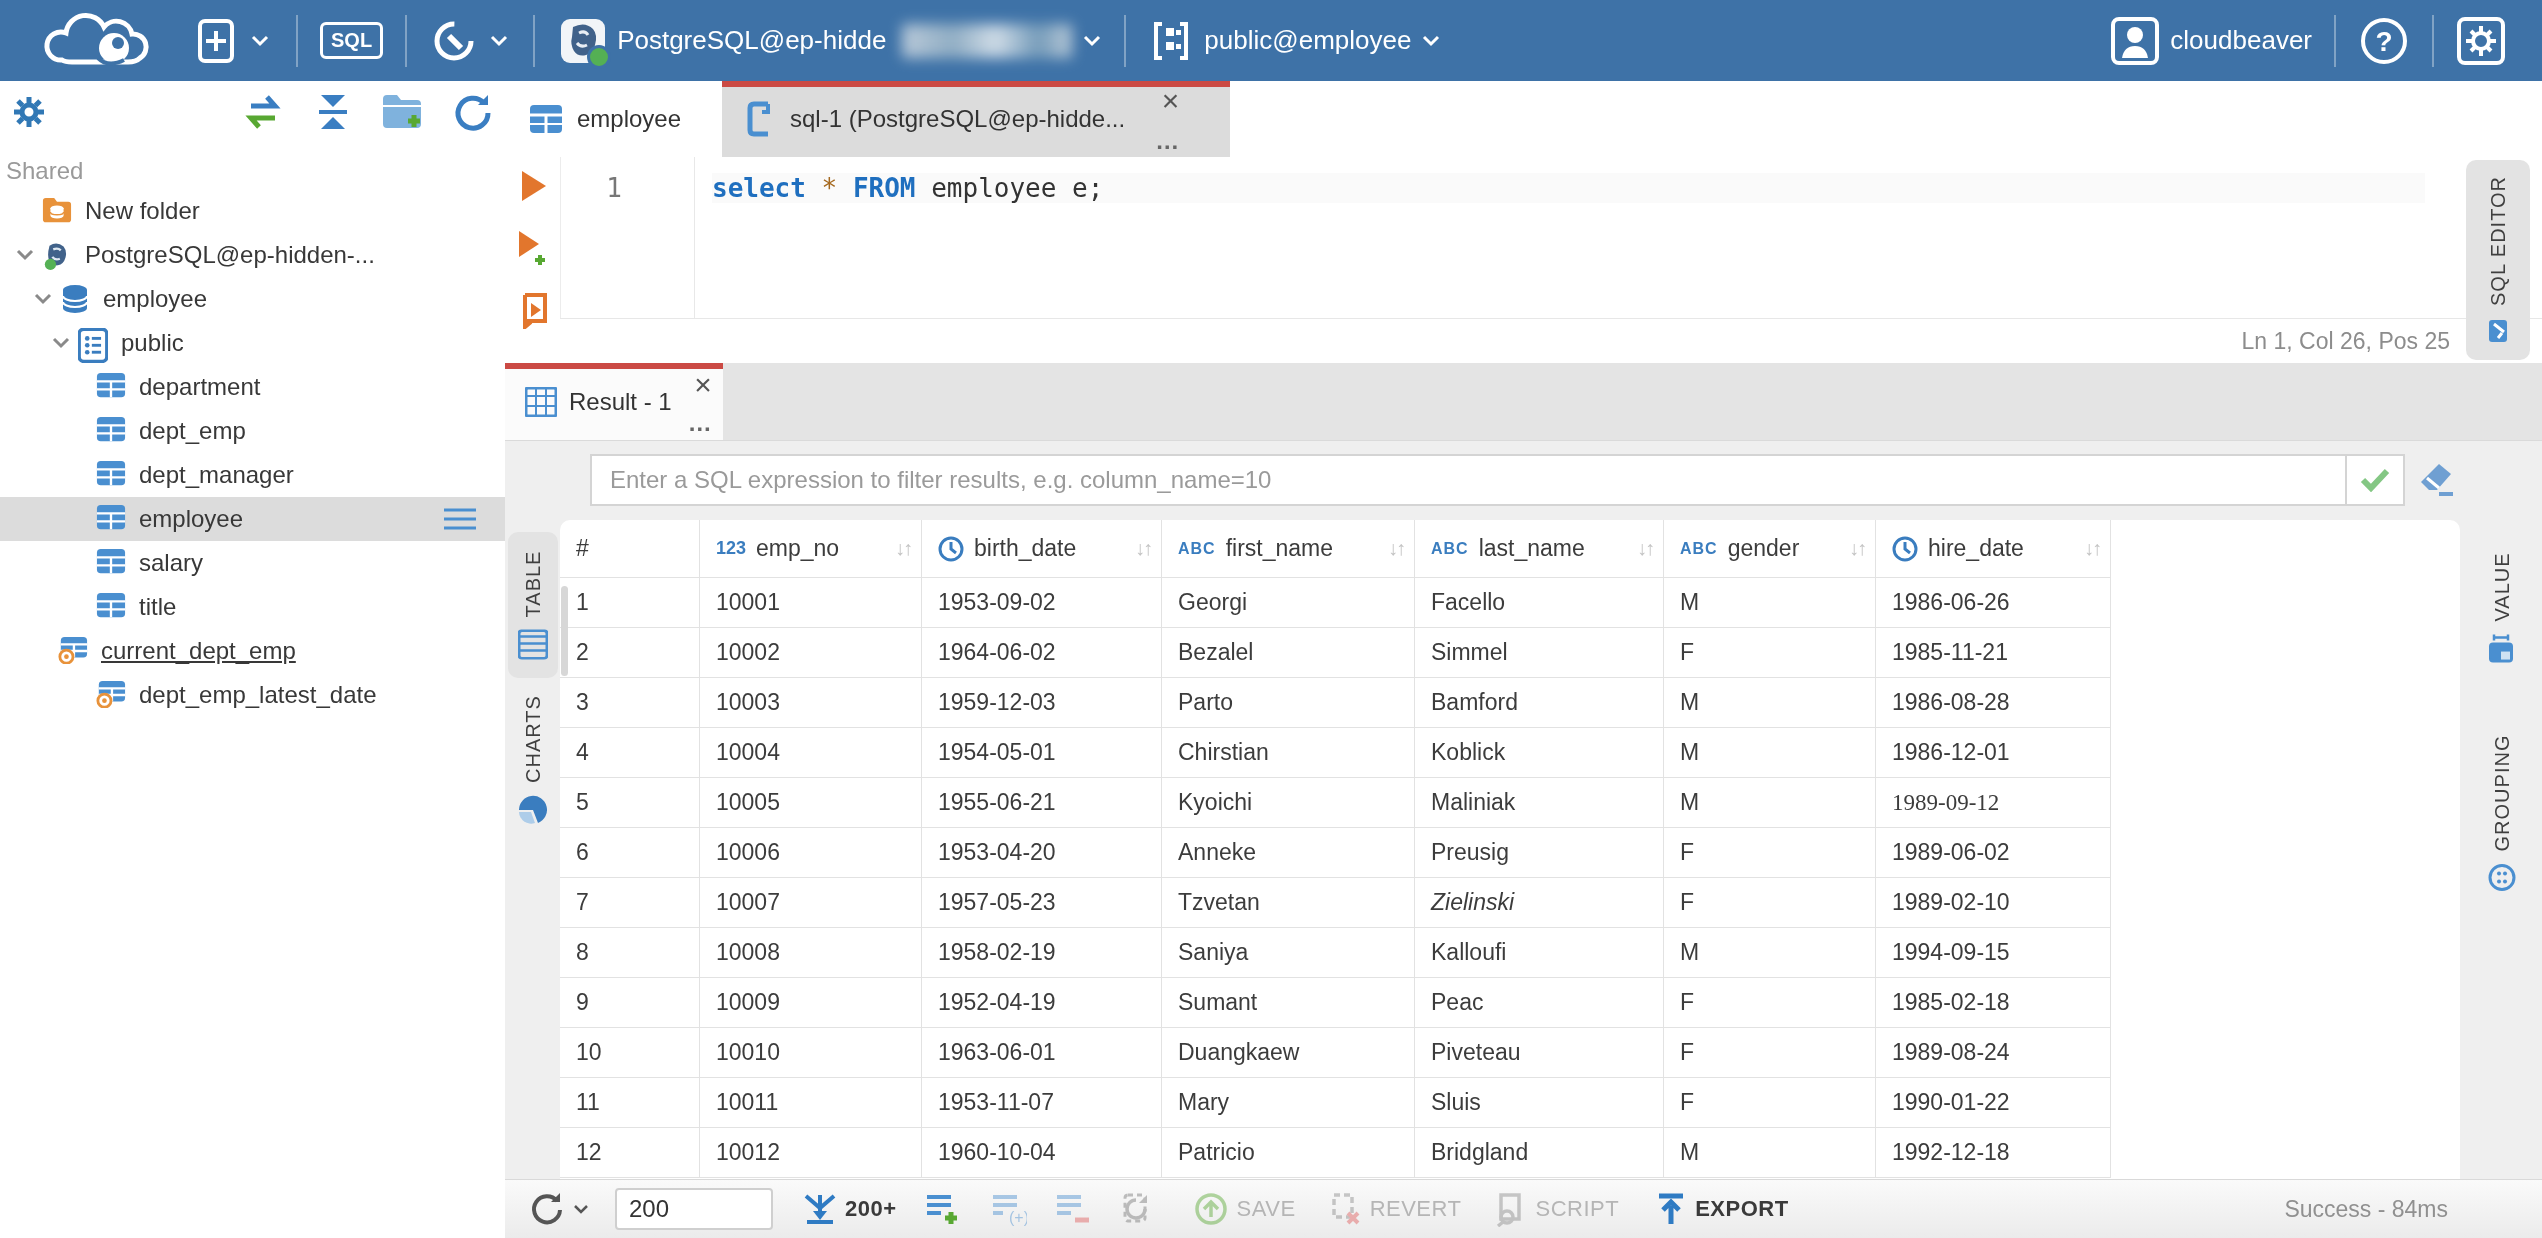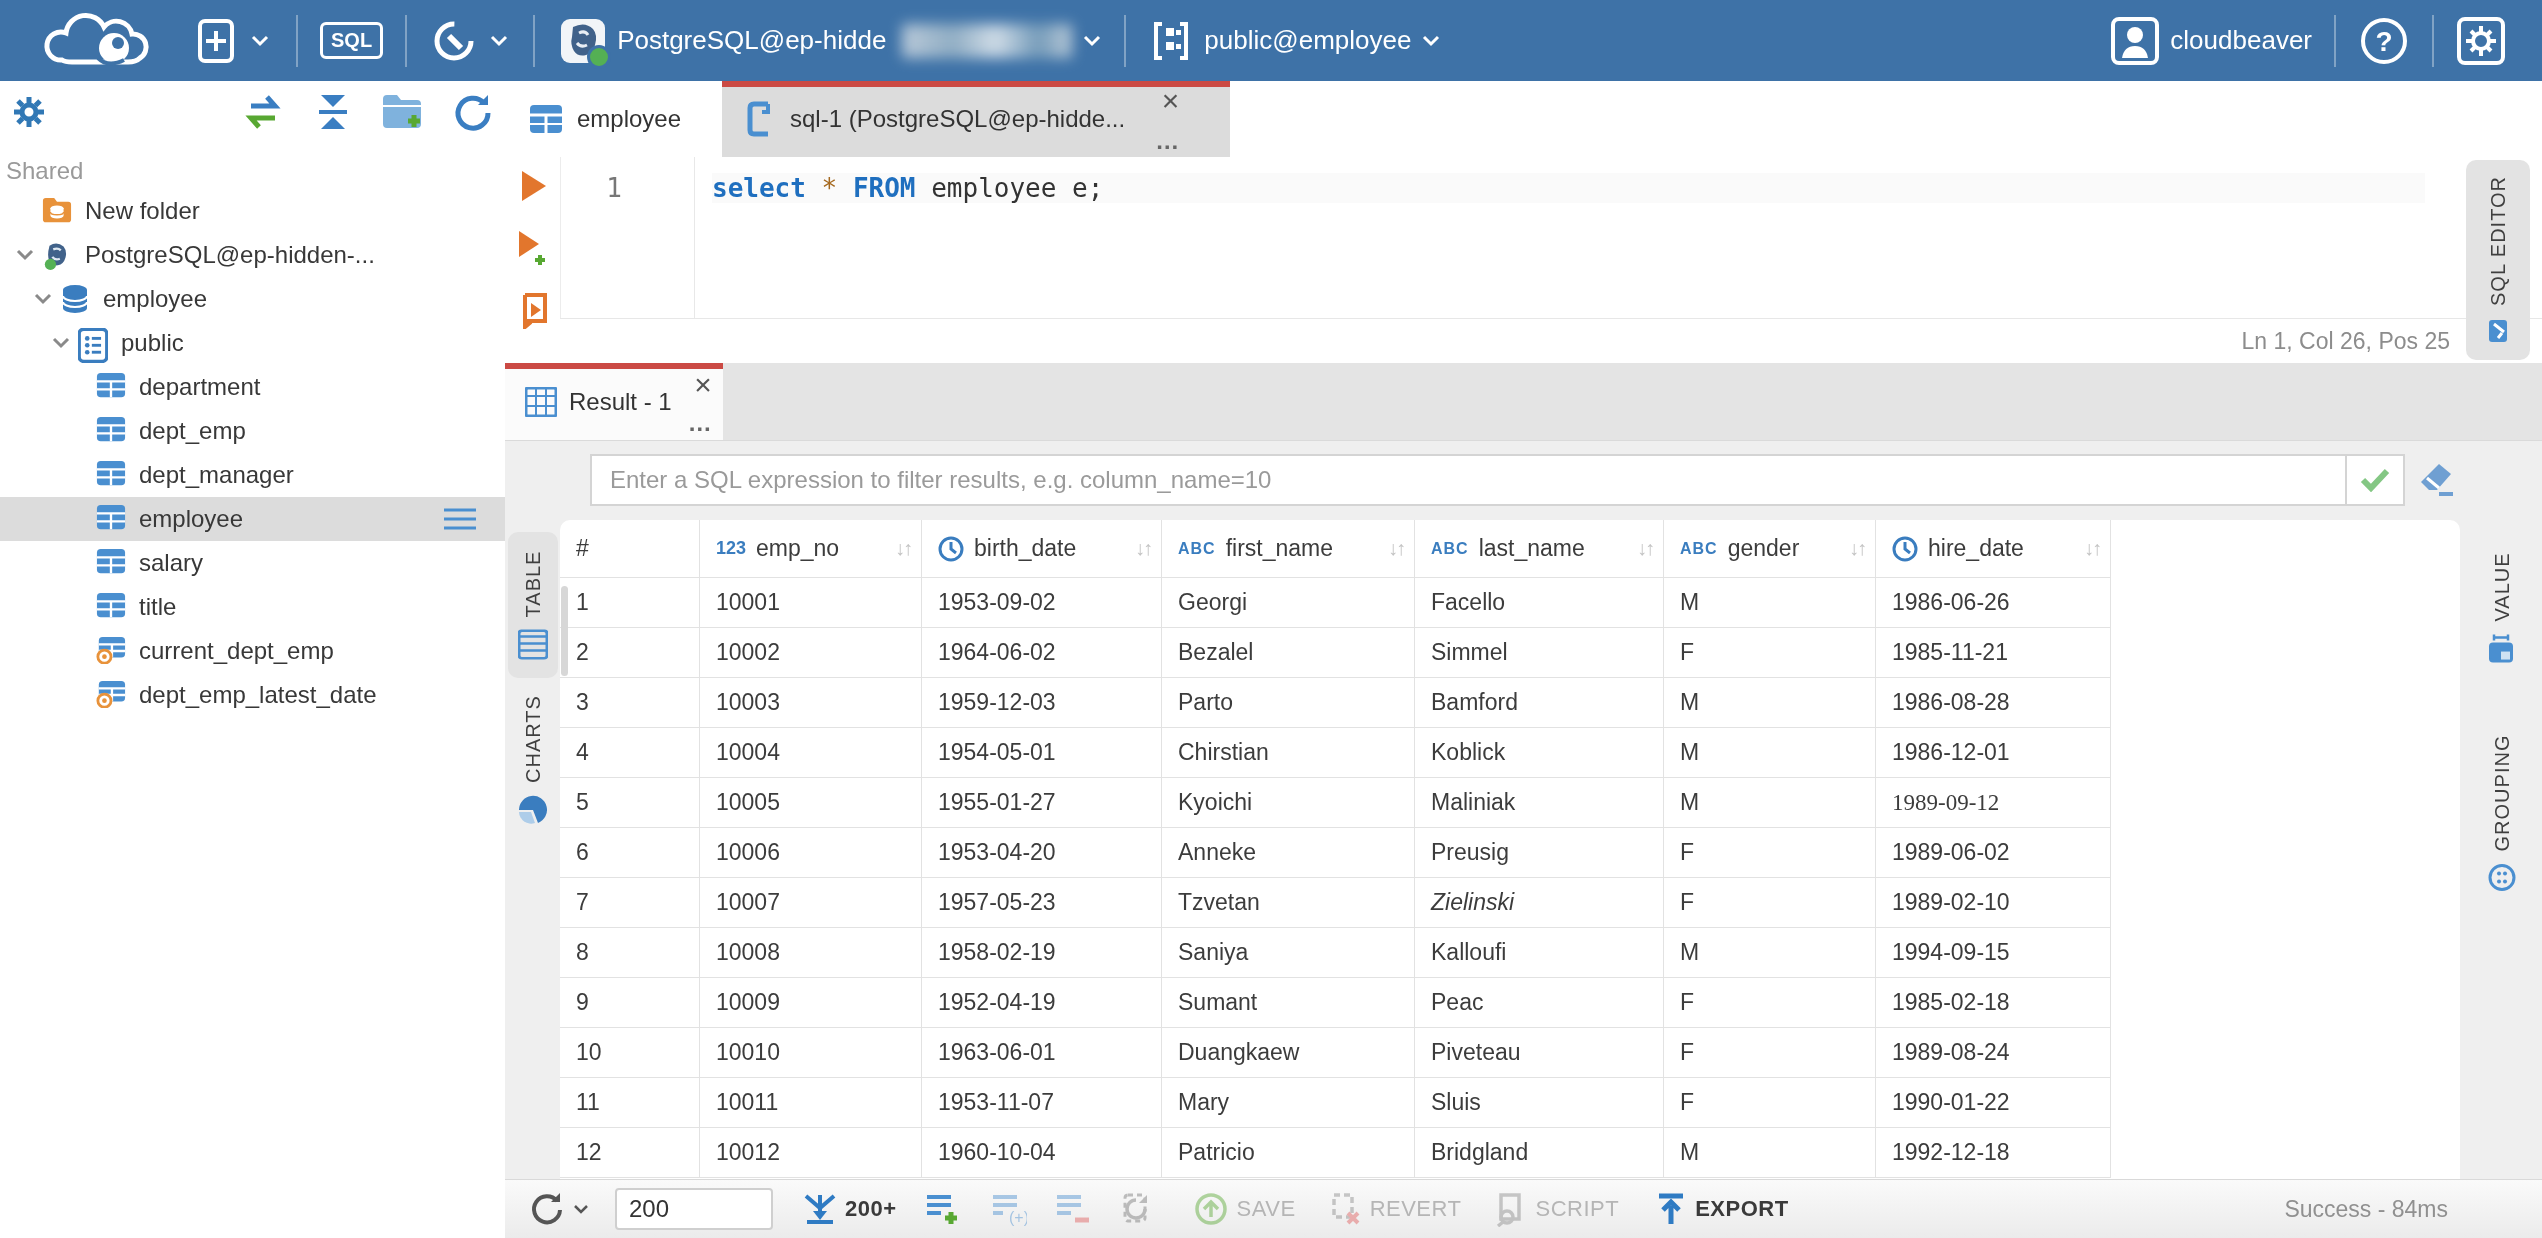--- a/index.html
+++ b/index.html
@@ -362,21 +362,21 @@
         <div class="tree-row" style="padding-left: 62px;">
           <span class="chev-slot"></span>
           <span class="tree-icon">
             <svg viewBox="0 0 32 28">
               <rect x="1" y="1" width="30" height="26" rx="4" fill="#4a8fd0"></rect>
               <path d="M1 10 h30 M16 10 v17 M1 18.5 h30" stroke="#fff" stroke-width="2.5"></path>
             </svg>
           </span>
           <span class="tree-label">title</span>
         </div>
-        <div class="tree-row" style="padding-left: 62px;">
+        <div class="tree-row" style="padding-left: 24px; text-decoration: underline;">
           <span class="chev-slot"></span>
           <span class="tree-icon">
             <svg viewBox="0 0 32 30">
               <rect x="3" y="1" width="28" height="22" rx="4" fill="#4a8fd0"></rect>
               <path d="M3 9 h28 M17 9 v14 M3 16 h28" stroke="#fff" stroke-width="2.5"></path>
               <circle cx="9" cy="22" r="7" fill="#fff" stroke="#e8923a" stroke-width="3"></circle>
               <circle cx="9" cy="22" r="2.5" fill="#e8923a"></circle>
             </svg>
           </span>
           <span class="tree-label">current_dept_emp</span>
@@ -592,21 +592,21 @@
             <div class="g-cell" style="width:240px;">1954-05-01</div>
             <div class="g-cell" style="width:253px;">Chirstian</div>
             <div class="g-cell" style="width:249px;">Koblick</div>
             <div class="g-cell" style="width:212px;">M</div>
             <div class="g-cell" style="width:235px;">1986-12-01</div>
             <div class="g-cell g-fill"></div>
           </div>
           <div class="g-row">
             <div class="g-cell" style="width:140px;">5</div>
             <div class="g-cell" style="width:222px;">10005</div>
-            <div class="g-cell" style="width:240px;">1955-01-27</div>
+            <div class="g-cell" style="width:240px;">1955-06-21</div>
             <div class="g-cell" style="width:253px;">Kyoichi</div>
             <div class="g-cell" style="width:249px;">Maliniak</div>
             <div class="g-cell" style="width:212px;">M</div>
             <div class="g-cell" style="width:235px;font-family:Liberation Serif, serif;">1989-09-12</div>
             <div class="g-cell g-fill"></div>
           </div>
           <div class="g-row">
             <div class="g-cell" style="width:140px;">6</div>
             <div class="g-cell" style="width:222px;">10006</div>
             <div class="g-cell" style="width:240px;">1953-04-20</div>

